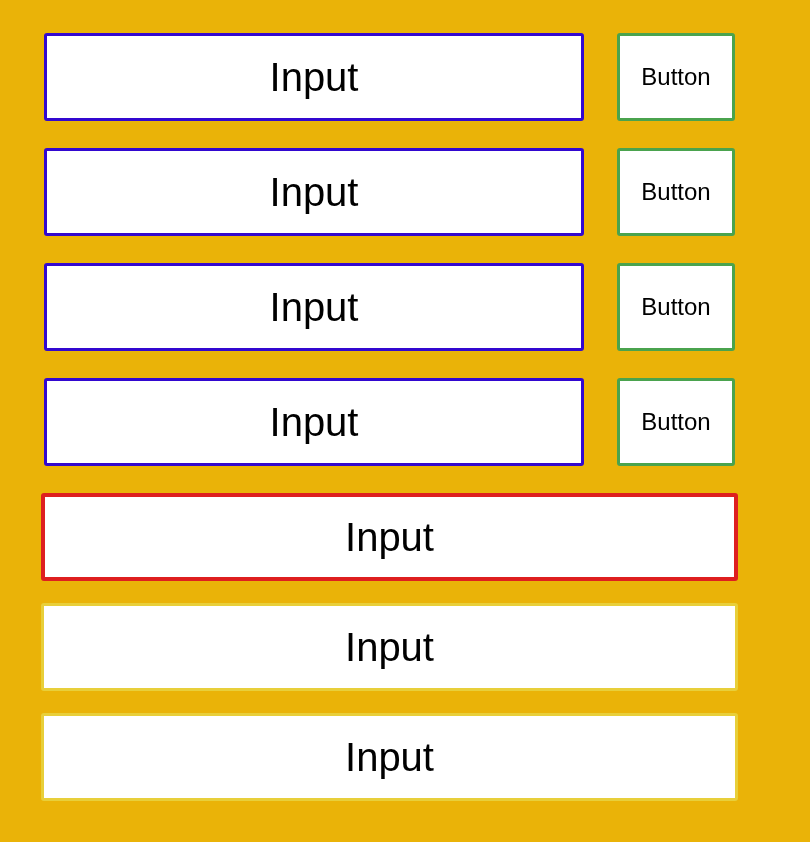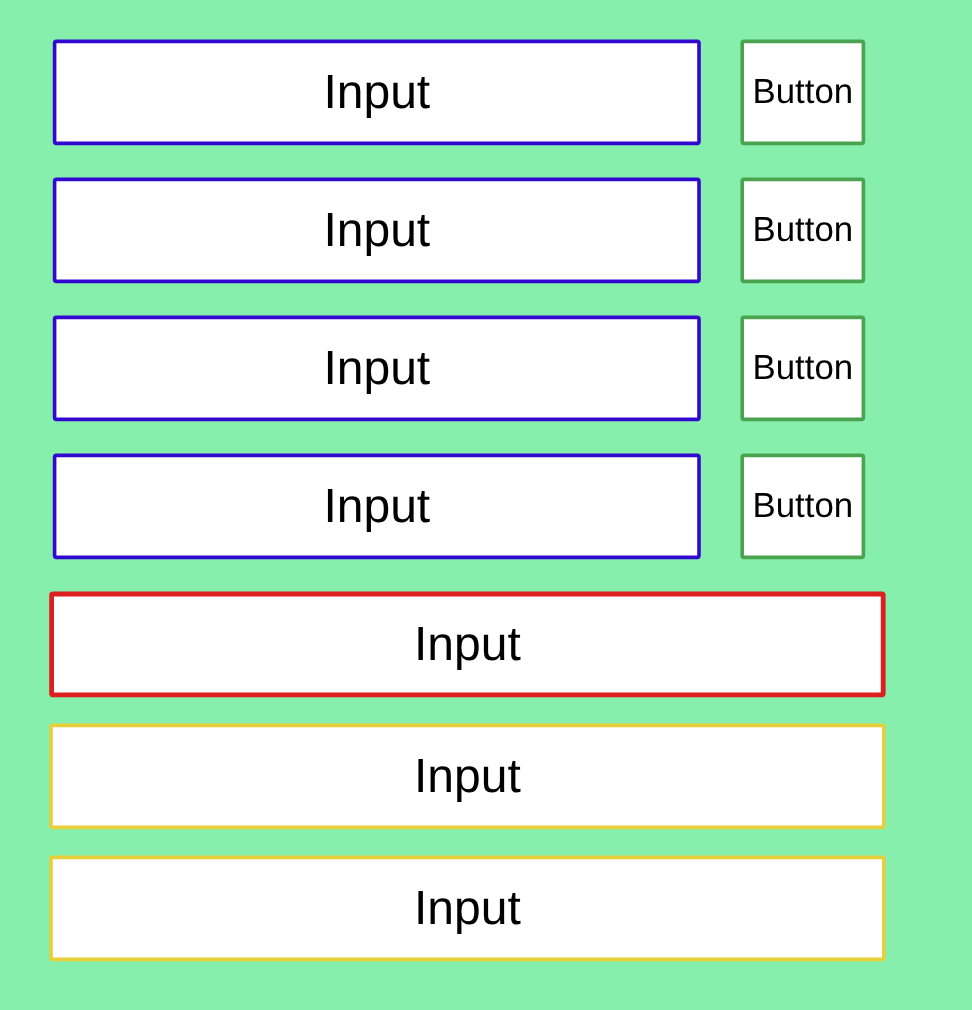--- a/index.html
+++ b/index.html
@@ -6,21 +6,21 @@
     margin: 0;
     padding: 0;
     background: #ffffff;
     font-family: "Liberation Sans", sans-serif;
     color: #000000;
   }
   #canvas {
     position: relative;
     width: 810px;
     height: 842px;
-    background: #86efac;
+    background: #eab308;
     box-sizing: border-box;
     padding-top: 33px;
     overflow: hidden;
   }
   .row {
     display: flex;
     align-items: stretch;
     margin: 0 0 27px 44px;
     gap: 33px;
   }
@@ -32,24 +32,24 @@
     justify-content: center;
     border-radius: 3px;
   }
   .input-box {
     width: 540px;
     height: 88px;
     border: 3px solid var(--input-blue-border, #3208d0);
     font-size: 40px;
   }
   .button-box {
-    width: 104px;
+    width: 118px;
     height: 88px;
     border: 3px solid var(--button-green-border, #4aa34e);
-    font-size: 29px;
+    font-size: 24px;
   }
   .wide-box {
     margin-left: 41px;
     width: 697px;
     height: 88px;
     font-size: 40px;
   }
   .wide-box.red {
     border: 4px solid var(--input-red-border, #de1f1f);
   }

